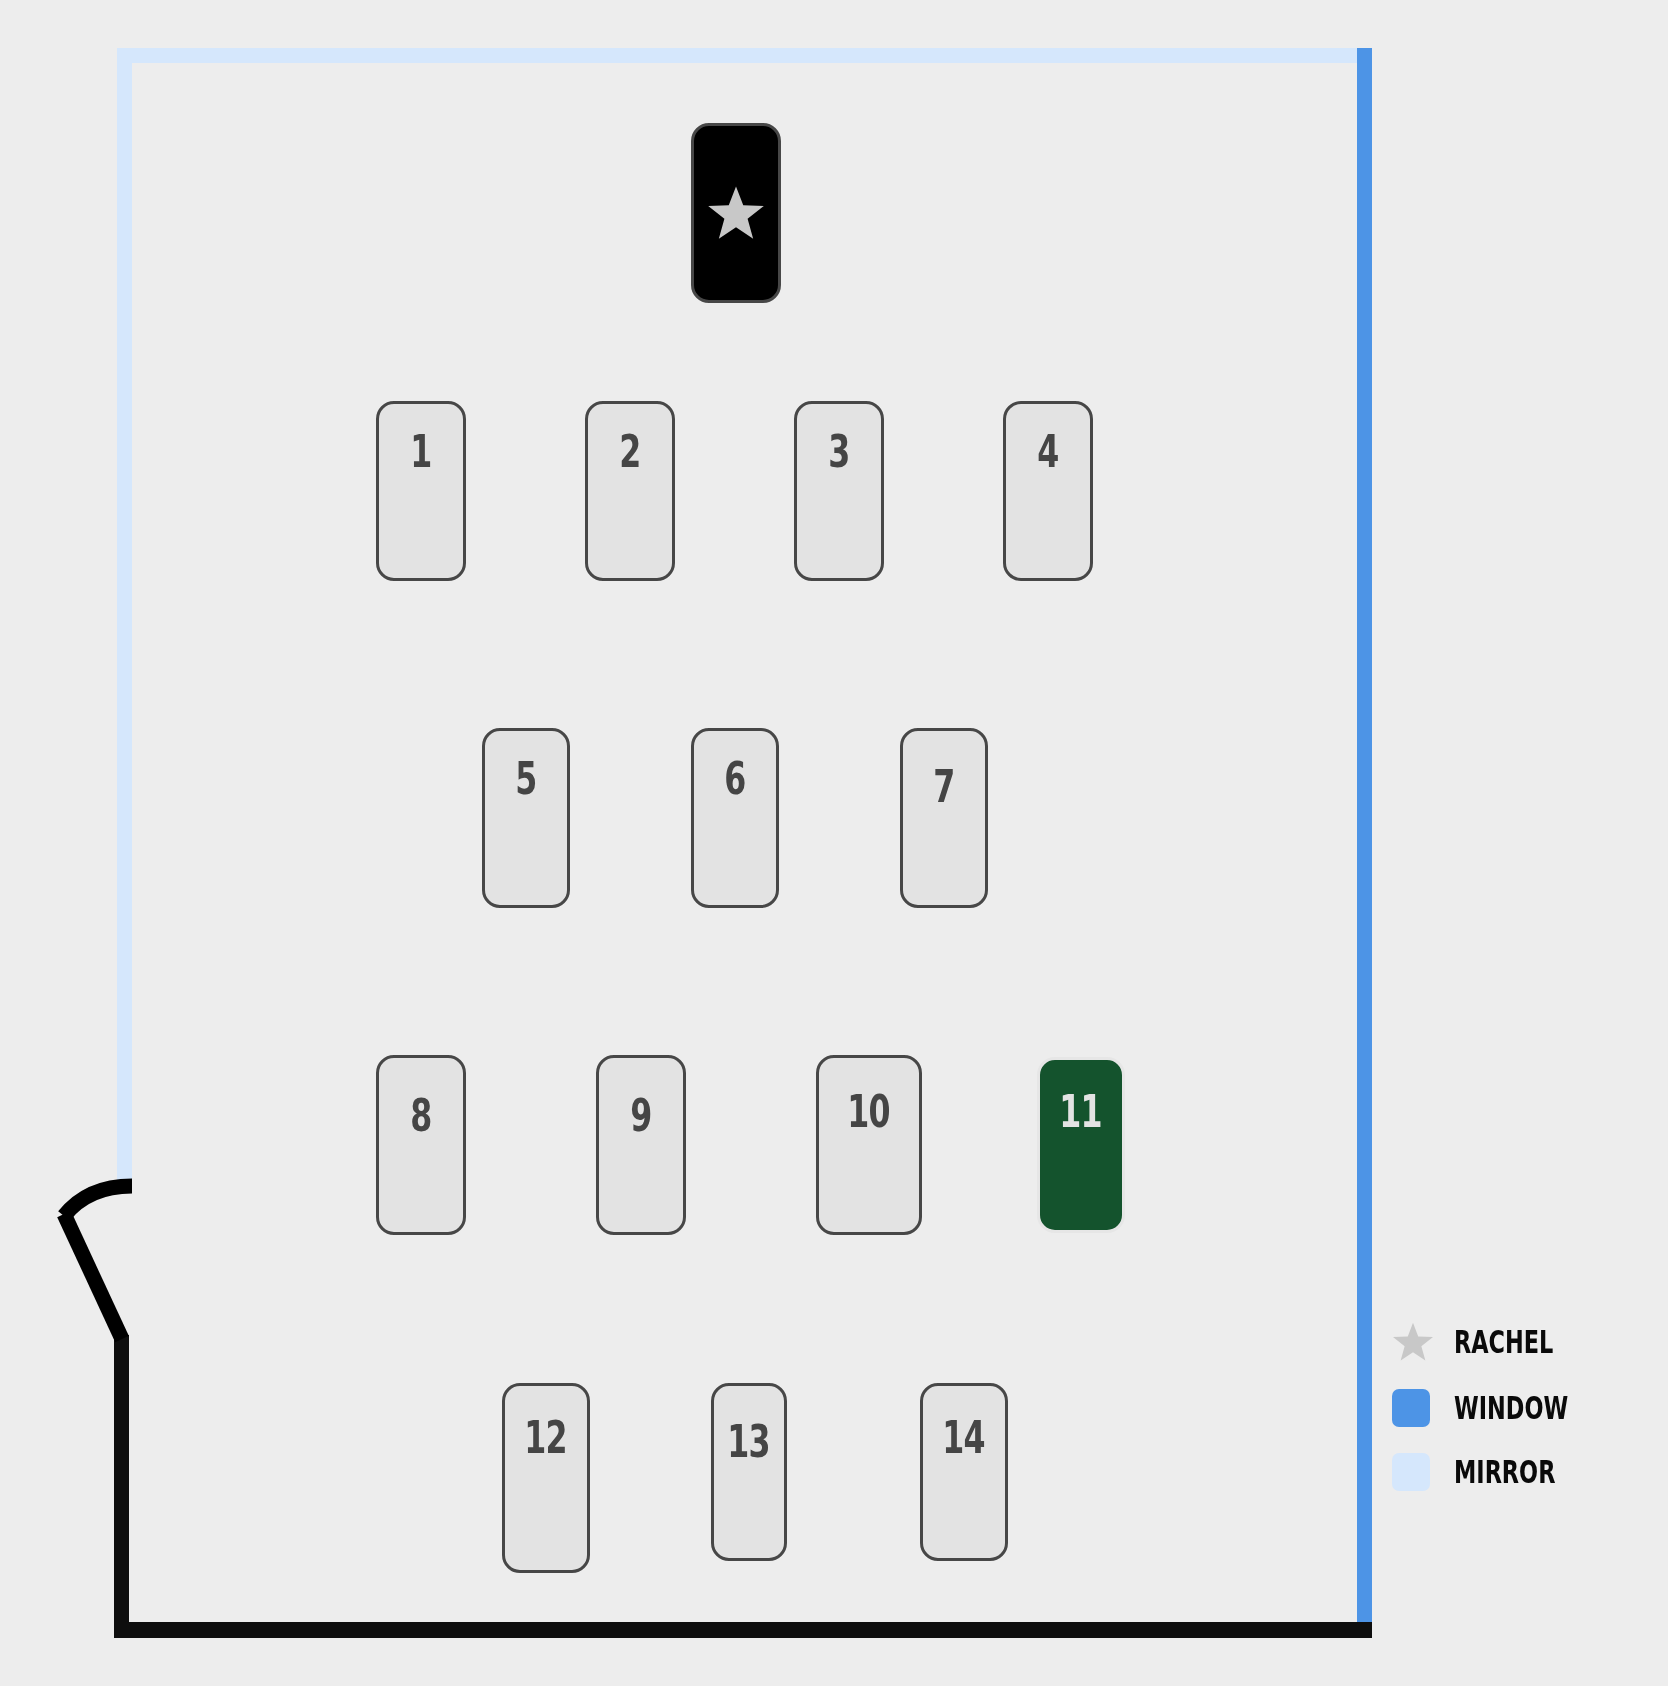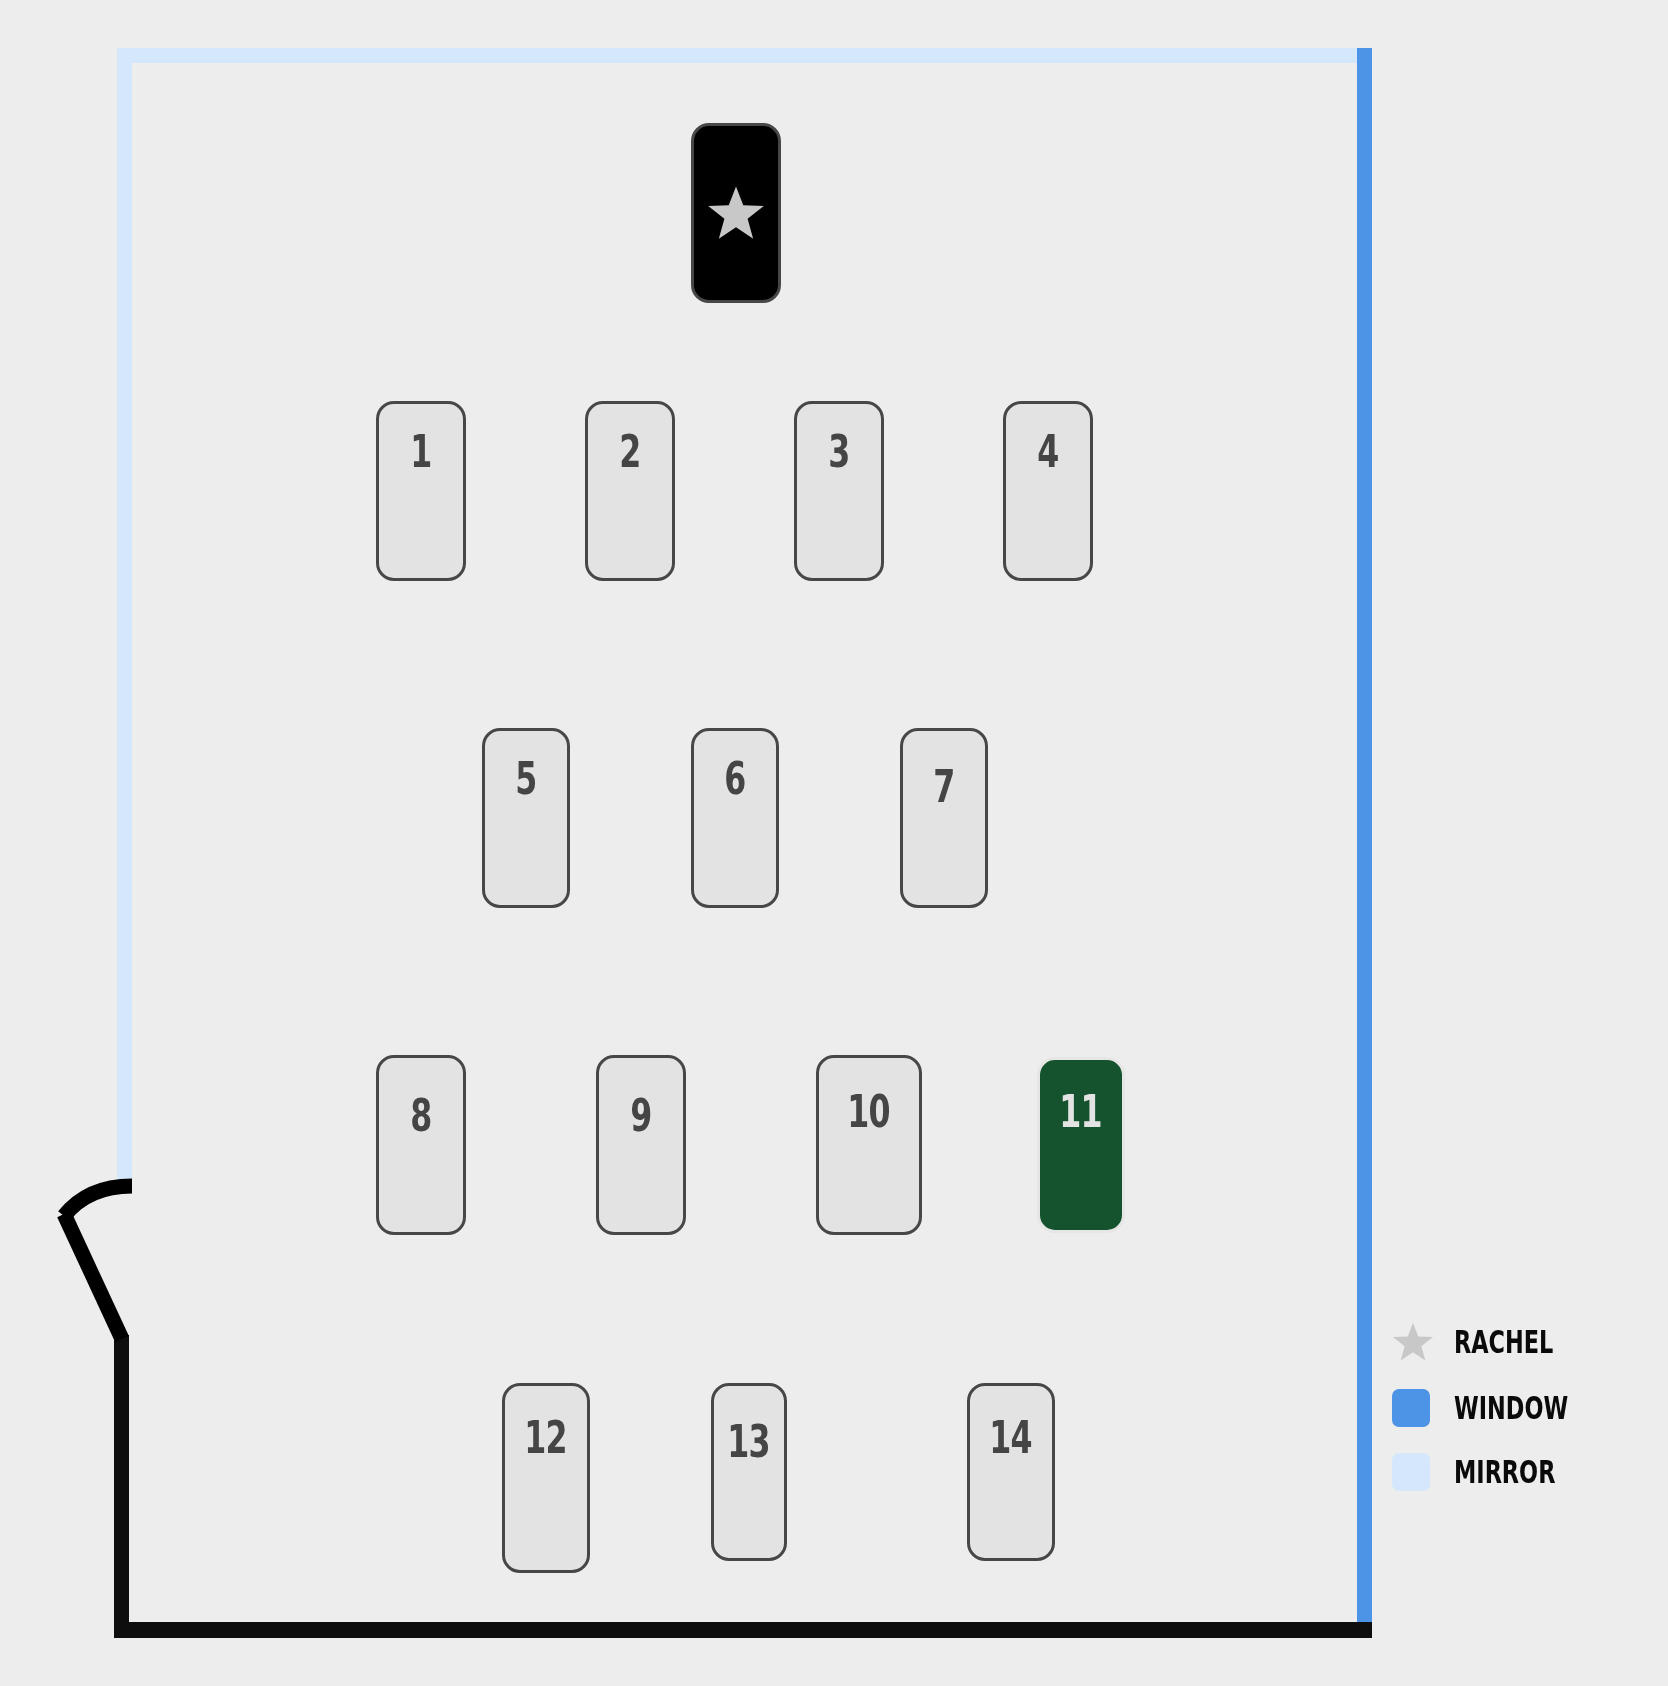--- a/index.html
+++ b/index.html
@@ -77,21 +77,21 @@
 <div class="station dark" style="left:1037px;top:1057px;width:88px;height:176px;">
     <span class="num" style="margin-top:30px;">11</span>
   </div>
 
 <div class="station" style="left:502px;top:1383px;width:88px;height:190px;">
     <span class="num" style="margin-top:30px;">12</span>
   </div>
 <div class="station" style="left:711px;top:1383px;width:76px;height:178px;">
     <span class="num" style="margin-top:34px;">13</span>
   </div>
-<div class="station" style="left:920px;top:1383px;width:88px;height:178px;margin-left:47px;">
+<div class="station" style="left:920px;top:1383px;width:88px;height:178px;">
     <span class="num" style="margin-top:30px;">14</span>
   </div>
 
 <div>
   <div class="legend-item" style="top:1322px;height:40px;">
     <svg width="42" height="40" viewBox="0 0 24 23">
       <polygon points="12,0.5 15,8.3 23.5,8.6 16.8,13.9 19.1,22.2 12,17.4 4.9,22.2 7.2,13.9 0.5,8.6 9,8.3" fill="#c8c8c8"></polygon>
     </svg>
     <span class="legend-label">RACHEL</span>
   </div>

